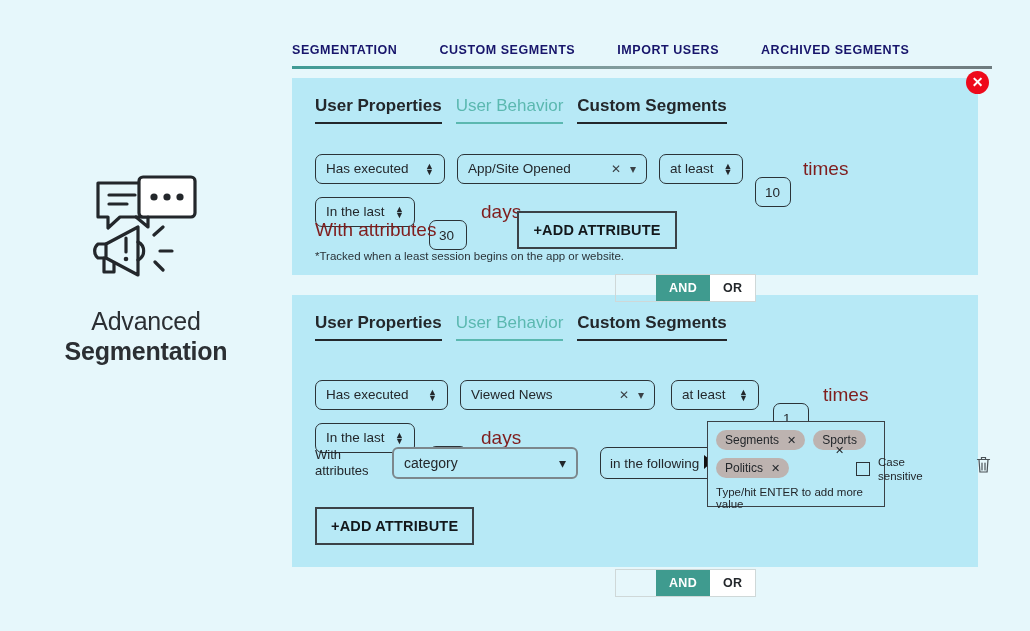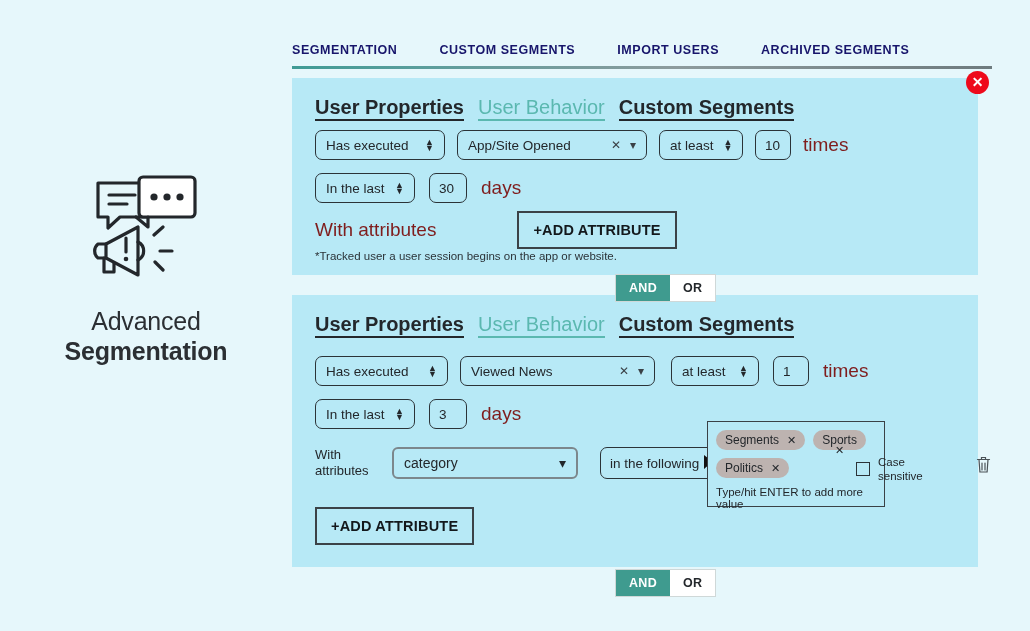--- a/index.html
+++ b/index.html
@@ -108,23 +108,24 @@
     font-family: "Liberation Sans", sans-serif;
   }
 
   .card-tabs {
     position: absolute;
     left: 23px;
     top: 18px;
     display: flex;
   }
   .card-tab {
-    font-size: 20px;
+    font-size: 17px;
     font-weight: 700;
     color: #23272b;
+    padding-bottom: 6px;
     border-bottom: 2px solid #23272b;
     cursor: pointer;
     white-space: nowrap;
   }
   .card-tab.gap-a { margin-right: 14px; }
   .card-tab.gap-b { margin-right: 14px; }
   .card-tab.active {
     color: #5bb8b0;
     border-bottom-color: #5bb8b0;
     font-weight: 400;
@@ -173,20 +174,21 @@
     border: 1.6px solid #2b3338;
     border-radius: 7px;
     height: 30px;
     box-sizing: border-box;
     display: flex;
     align-items: center;
     padding: 0 9px;
     font-size: 13.5px;
     color: #23272b;
     cursor: text;
+    margin-top: 47px;
   }
   .plain {
     font-size: 19px;
     color: #7f1d1d;
     white-space: nowrap;
   }
 
   .add-attr-btn {
     border: 2px solid #3b4247;
     background: #b7e9f6;
@@ -207,20 +209,21 @@
     font-size: 11.5px;
     color: #2b3338;
   }
 
   
   .andor {
     position: absolute;
     display: flex;
     border: 1px solid #cfd8d8;
     z-index: 15;
+    padding-left: 40px;
   }
   .andor .seg {
     font-size: 12.5px;
     font-weight: 700;
     padding: 6px 13px;
     cursor: pointer;
     letter-spacing: 0.3px;
   }
   .andor .seg.on { background: #3f9b8f; color: #ffffff; }
   .andor .seg.off { background: #ffffff; color: #23272b; }
@@ -429,21 +432,21 @@
       </div>
       <div class="numbox" style="width:38px; margin-left:14px;">30</div>
       <div class="plain" style="margin-left:14px;">days</div>
     </div>
 
     <div class="row" style="left:23px; top:133px;">
       <div class="plain">With attributes</div>
       <div class="add-attr-btn" style="margin-left:81px;">+ADD ATTRIBUTE</div>
     </div>
 
-    <div class="footnote">*Tracked user a user session begins on the app or website.</div>
+    <div class="footnote">*Tracked when a least session begins on the app or website.</div>
   </div>
 
   <div class="andor" style="left:615px; top:274px;">
     <div class="seg on">AND</div>
     <div class="seg off">OR</div>
   </div>
 
   <div class="card" id="card-2">
 
     <div class="card-tabs">

